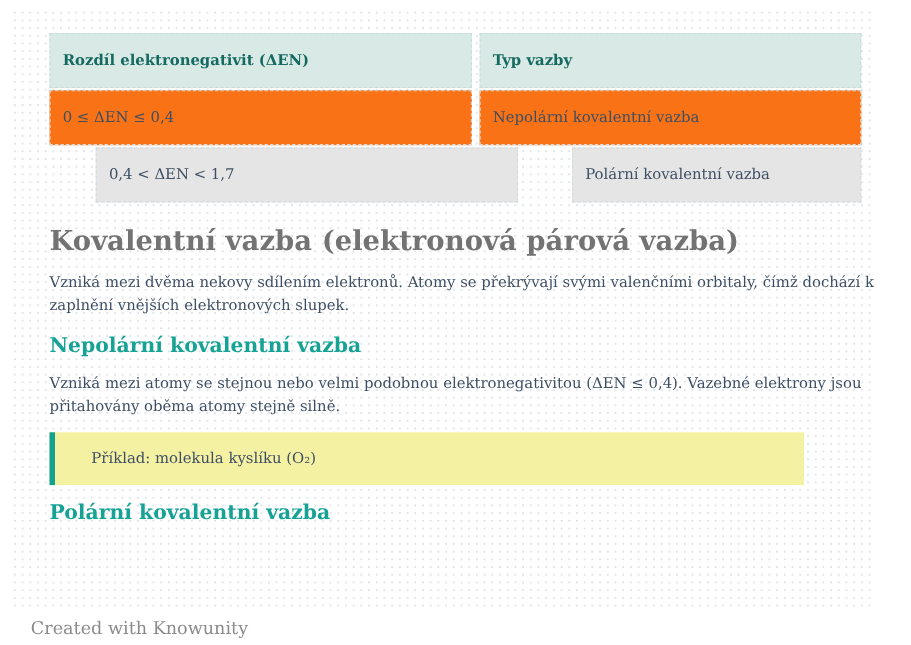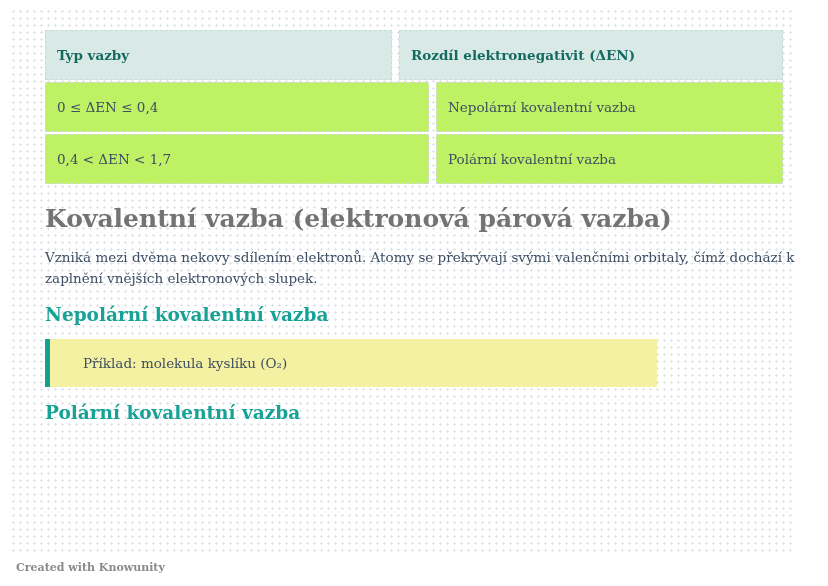--- a/index.html
+++ b/index.html
@@ -20,92 +20,93 @@
     position:absolute;left:45px;top:30px;width:738px;
   }
   
   .tbl{width:738px;}
   .trow{display:flex;gap:7px;margin-bottom:2px;}
   .cell{
     box-sizing:border-box;height:50px;
     display:flex;align-items:center;
     padding-left:11px;
     border:1px dashed #d4dadd;
-    background:#bef264;
+    background:#f97316;
     color:#3d4e63;font-size:13.5px;
   }
   .cell.c1{width:384px;flex:none;}
   .cell.c2{flex:1;}
   .trow.head .cell{
     background:#d9eae6;border-color:#c6ddd6;
     color:#156a60;font-weight:bold;
   }
-  .trow.alt .cell{background:#bef264;}
+  .trow.alt .cell{background:#e5e5e5;margin-left:42px;}
   
   h1.doc-h1{
     color:#737373;font-size:25px;line-height:32px;
     font-weight:bold;margin:19px 0 0 0;
   }
   .para{
     color:#3d4e63;font-size:13.5px;line-height:21px;
     width:752px;margin:12px 0 0 0;
   }
   h2.doc-h2{
     color:#16a294;font-size:18.5px;line-height:24px;
     font-weight:bold;margin:14px 0 0 0;
   }
   
   .example-box{
     box-sizing:border-box;
     margin-top:12px;
-    height:48px;width:612px;
+    height:48px;width:686px;
     background:#f5f1a2;
     border-left:5px solid #12a28f;
     display:flex;align-items:center;
     padding-left:33px;
     color:#3d4e63;font-size:13.5px;
   }
   
   .footer-left{
-    position:absolute;left:16px;top:561px;
-    color:#8b8b8b;font-size:11px;font-weight:bold;
+    position:absolute;left:28px;top:561px;
+    color:#8b8b8b;font-size:16px;font-weight:normal;
   }
   .footer-right{
     position:absolute;right:38px;top:586px;
     color:#8f959b;font-size:10.5px;
   }
 </style>
 </head>
 <body>
 
 <div class="dots-bg"></div>
 
 <div class="content">
 
   <div class="tbl">
     <div class="trow head">
+      <div class="cell c1">Rozdíl elektronegativit (ΔEN)</div>
       <div class="cell c2">Typ vazby</div>
-      <div class="cell c1">Rozdíl elektronegativit (ΔEN)</div>
     </div>
     <div class="trow">
       <div class="cell c1">0 ≤ ΔEN ≤ 0,4</div>
       <div class="cell c2">Nepolární kovalentní vazba</div>
     </div>
     <div class="trow alt">
       <div class="cell c1">0,4 &lt; ΔEN &lt; 1,7</div>
       <div class="cell c2">Polární kovalentní vazba</div>
     </div>
   </div>
 
   <h1 class="doc-h1">Kovalentní vazba (elektronová párová vazba)</h1>
 
   <p class="para">Vzniká mezi dvěma nekovy sdílením elektronů. Atomy se překrývají svými valenčními orbitaly, čímž dochází k zaplnění vnějších elektronových slupek.</p>
 
   <h2 class="doc-h2">Nepolární kovalentní vazba</h2>
 
+  <p class="para">Vzniká mezi atomy se stejnou nebo velmi podobnou elektronegativitou (ΔEN ≤ 0,4). Vazebné elektrony jsou přitahovány oběma atomy stejně silně.</p>
 
   <div class="example-box">
     <span>Příklad: molekula kyslíku (O₂)</span>
   </div>
 
   <h2 class="doc-h2">Polární kovalentní vazba</h2>
 
 </div>
 
 <div class="footer-left">Created with Knowunity</div>

